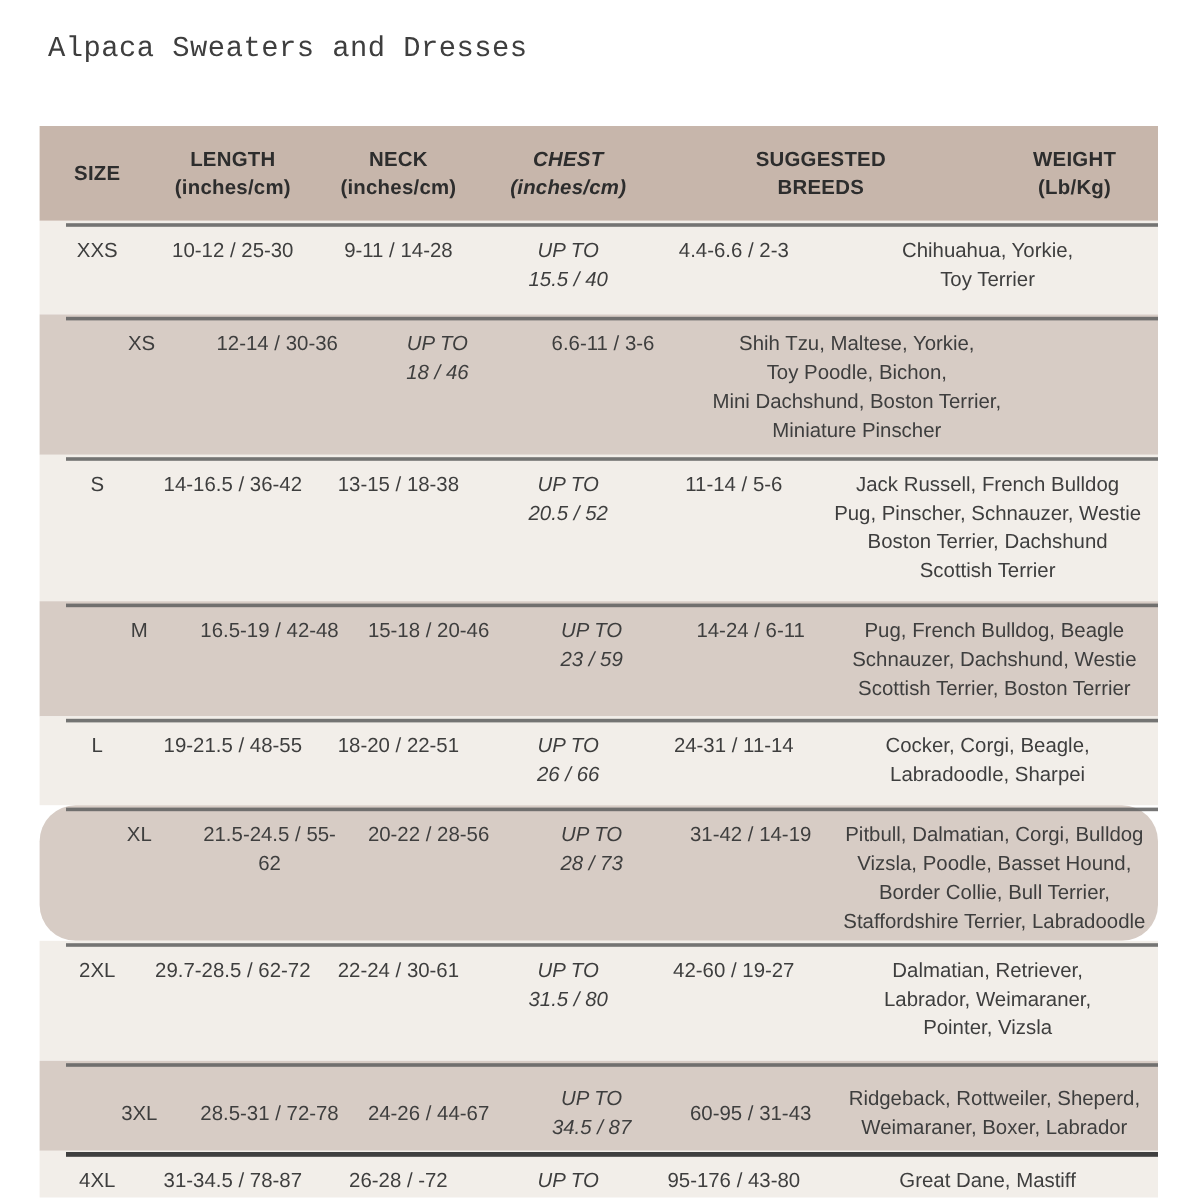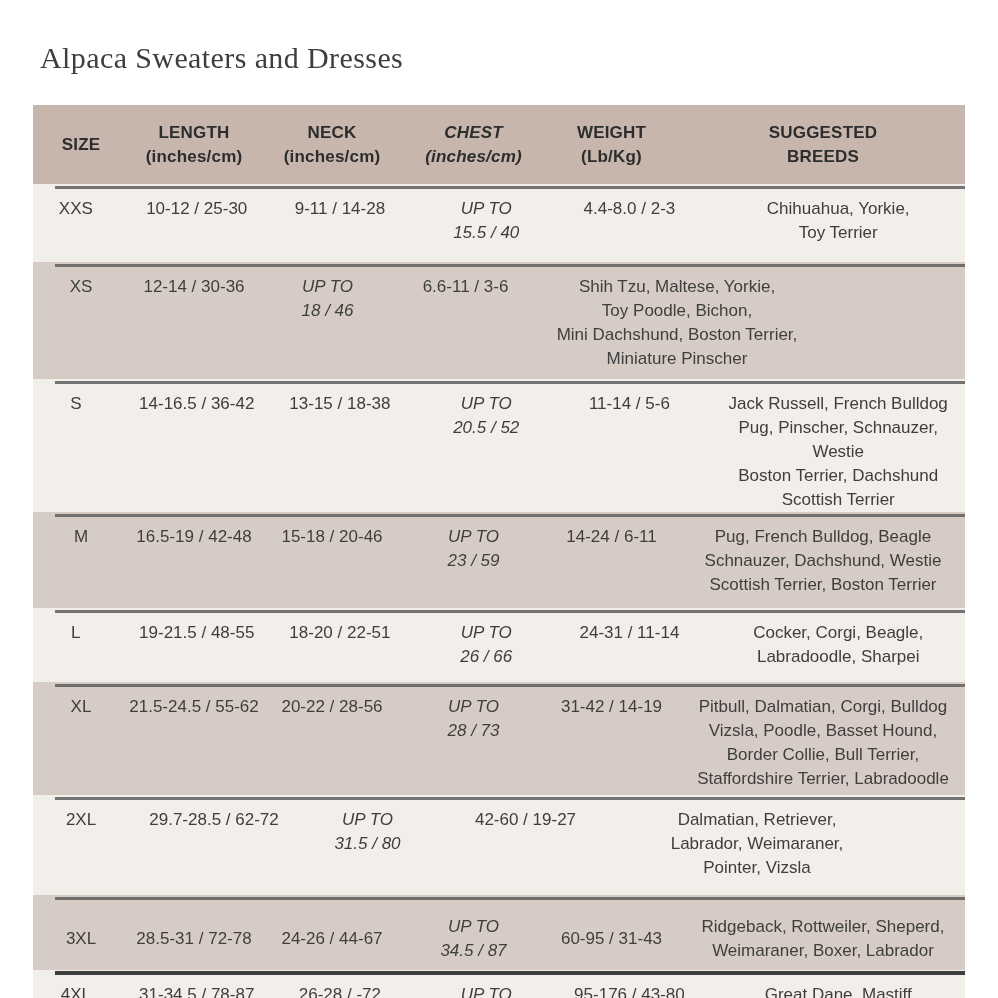--- a/index.html
+++ b/index.html
@@ -12,25 +12,25 @@
   }
   .page {
     position: relative;
     width: 998px;
     height: 998px;
     font-family: "Liberation Sans", "DejaVu Sans", sans-serif;
   }
   .title {
     position: absolute;
     left: 40px;
-    top: 39px;
+    top: 23px;
     margin: 0;
-    font-family: Liberation Serif, serif;
+    font-family: Liberation Mono, monospace;
     font-weight: 400;
-    font-size: 30px;
+    font-size: 24px;
     line-height: 38px;
     letter-spacing: 0.4px;
     color: var(--text, #3a3a3a);
     white-space: nowrap;
   }
   .chart {
     position: absolute;
     left: 33px;
     top: 105px;
     width: 932px;
@@ -65,28 +65,28 @@
     height: 3px;
     background: var(--separator, #5e5e5e);
     opacity: 0.85;
   }
   .row:last-child::before {
     top: 1px;
     height: 4px;
     background: #3f3f3f;
     opacity: 1;
   }
-  .row-light { background: var(--row-light, #f2eee9); gap: 20px; }
-  .row-dark  { background: var(--row-dark,  #d7ccc5); }
+  .row-light { background: var(--row-light, #f2eee9); }
+  .row-dark  { background: var(--row-dark,  #d7ccc5); padding-left: 37px; }
   .body .row:nth-child(1) { min-height: 78px;  }
   .body .row:nth-child(2) { min-height: 117px; }
   .body .row:nth-child(3) { min-height: 122px; }
   .body .row:nth-child(4) { min-height: 96px;  }
   .body .row:nth-child(5) { min-height: 74px;  }
-  .body .row:nth-child(6) { min-height: 113px; }
+  .body .row:nth-child(6) { min-height: 113px; border-radius: 30px; }
   .body .row:nth-child(7) { min-height: 100px; }
   .body .row:nth-child(8) { min-height: 75px; align-items: center;  }
   .body .row:nth-child(9) { min-height: 60px;  }
   .cell {
     box-sizing: border-box;
     padding-top: 13px;
     text-align: center;
     white-space: pre-line;
     font-size: 17px;
     line-height: 24px;
@@ -107,33 +107,33 @@
 
   <div class="chart">
     <div class="header-row">
       <div class="header-cell col-size">SIZE</div>
       <div class="header-cell col-length">LENGTH
 (inches/cm)</div>
       <div class="header-cell col-neck">NECK
 (inches/cm)</div>
       <div class="header-cell col-chest">CHEST
 (inches/cm)</div>
+      <div class="header-cell col-breeds">SUGGESTED
+BREEDS</div>
       <div class="header-cell col-weight">WEIGHT
 (Lb/Kg)</div>
-      <div class="header-cell col-breeds">SUGGESTED
-BREEDS</div>
     </div>
     <div class="body">
         <div class="row row-light">
     <div class="cell col-size">XXS</div>
     <div class="cell col-length">10-12 / 25-30</div>
     <div class="cell col-neck">9-11 / 14-28</div>
     <div class="cell col-chest">UP TO
 15.5 / 40</div>
-    <div class="cell col-weight">4.4-8.0 / 2-3</div>
+    <div class="cell col-weight">4.4-6.6 / 2-3</div>
     <div class="cell col-breeds">Chihuahua, Yorkie,
 Toy Terrier</div>
   </div>
         <div class="row row-dark">
     <div class="cell col-size">XS</div>
     <div class="cell col-length">12-14 / 30-36</div>
     <div class="cell col-chest">UP TO
 18 / 46</div>
     <div class="cell col-weight">6.6-11 / 3-6</div>
     <div class="cell col-breeds">Shih Tzu, Maltese, Yorkie,
@@ -182,20 +182,21 @@
 28 / 73</div>
     <div class="cell col-weight">31-42 / 14-19</div>
     <div class="cell col-breeds">Pitbull, Dalmatian, Corgi, Bulldog
 Vizsla, Poodle, Basset Hound,
 Border Collie, Bull Terrier,
 Staffordshire Terrier, Labradoodle</div>
   </div>
         <div class="row row-light">
     <div class="cell col-size">2XL</div>
     <div class="cell col-length">29.7-28.5 / 62-72</div>
+    <div class="cell col-neck">22-24 / 30-61</div>
     <div class="cell col-chest">UP TO
 31.5 / 80</div>
     <div class="cell col-weight">42-60 / 19-27</div>
     <div class="cell col-breeds">Dalmatian, Retriever,
 Labrador, Weimaraner,
 Pointer, Vizsla</div>
   </div>
         <div class="row row-dark">
     <div class="cell col-size">3XL</div>
     <div class="cell col-length">28.5-31 / 72-78</div>

